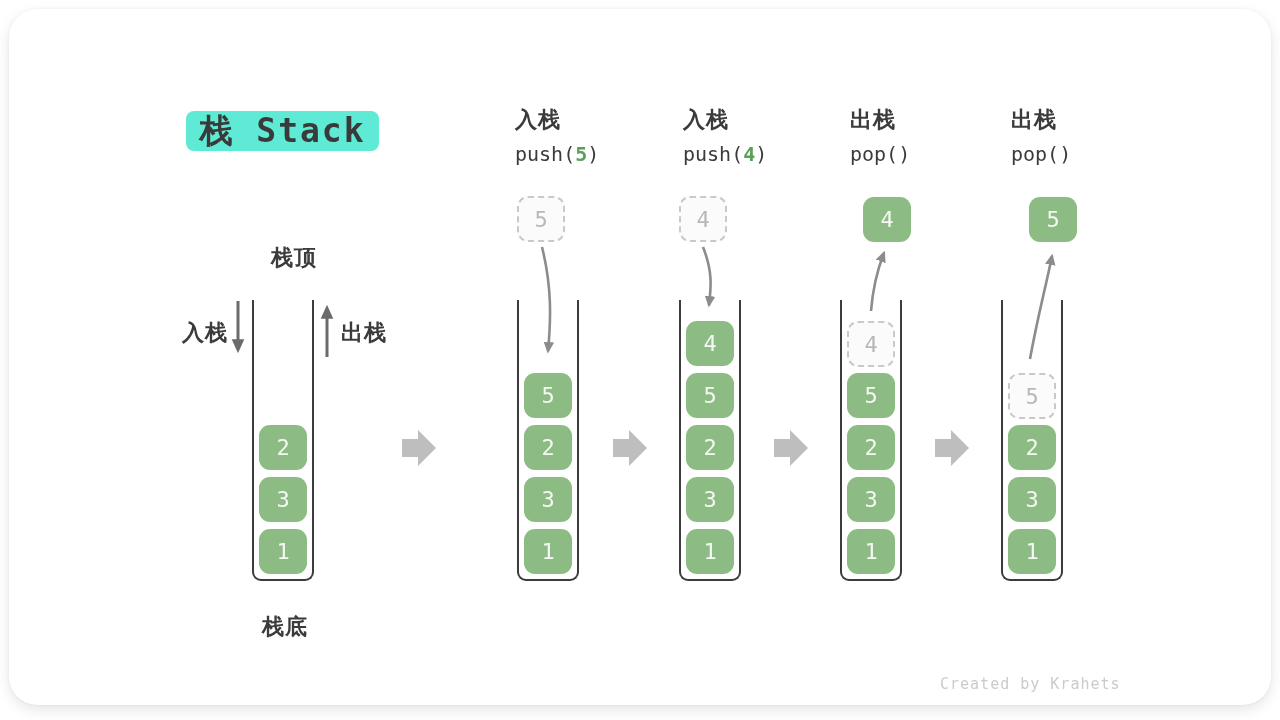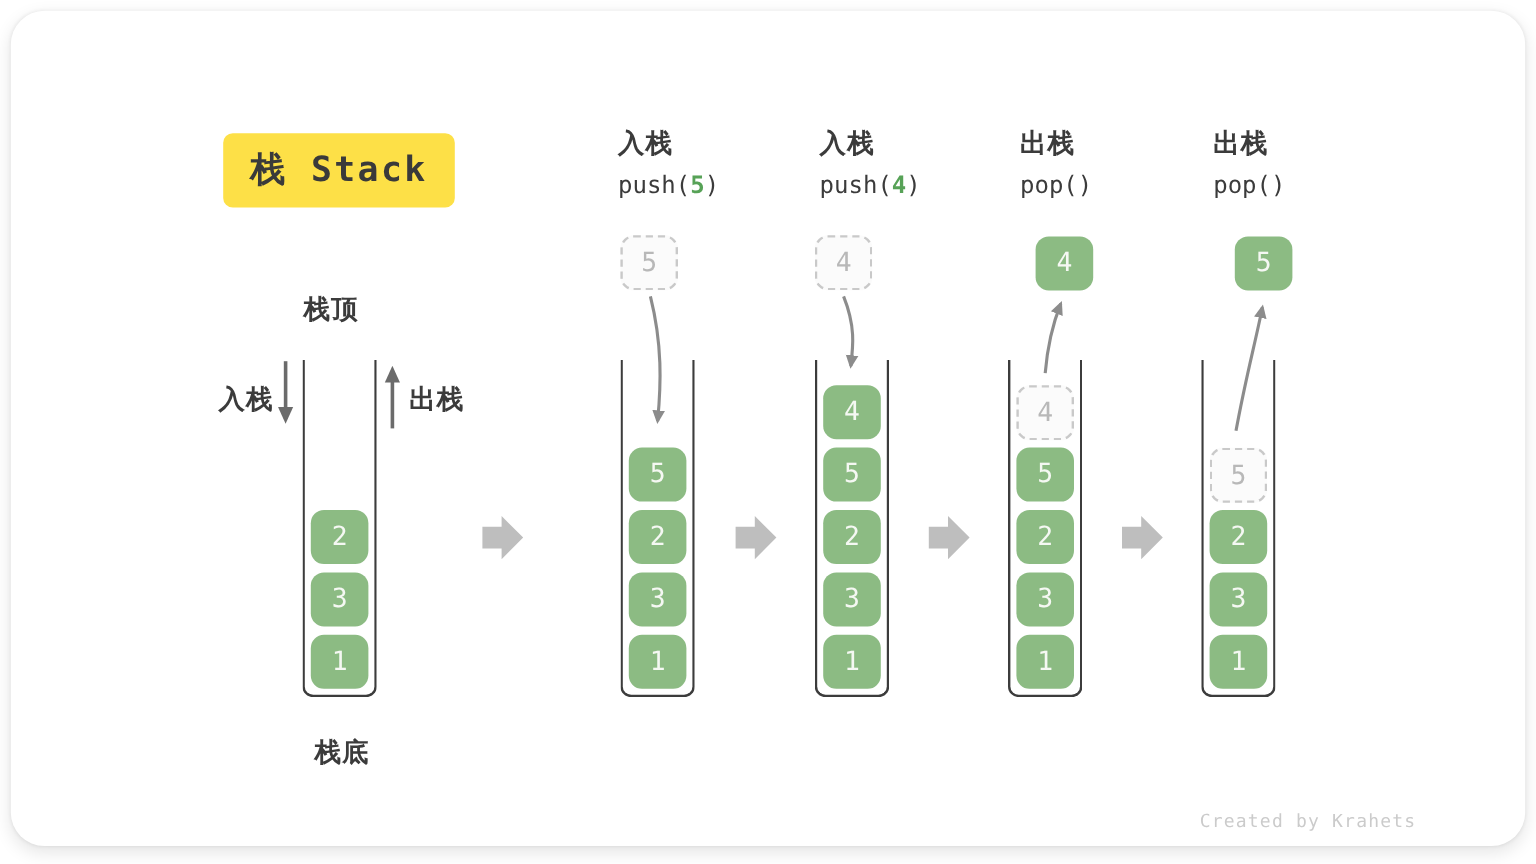--- a/index.html
+++ b/index.html
@@ -2,44 +2,44 @@
 <html><head>
 <meta charset="utf-8">
 <style>
   html,body{margin:0;padding:0;background:#fff;}
   .stage{position:relative;width:1280px;height:720px;background:#fff;overflow:hidden;
          font-family:"Liberation Sans",sans-serif;}
   .card{position:absolute;left:9px;top:9px;right:9px;bottom:15px;background:#ffffff;
         border-radius:28px;box-shadow:0 5px 14px rgba(0,0,0,.10),0 0 3px rgba(0,0,0,.06);}
   .overlay{position:absolute;left:0;top:0;pointer-events:none;}
 
-  .title-badge{position:absolute;left:186px;top:111px;width:193px;height:62px;background:#fde047;
+  .title-badge{position:absolute;left:186px;top:111px;width:193px;height:40px;background:#5eead4;
         border-radius:8px;display:flex;align-items:center;justify-content:center;
-        font-family:"DejaVu Sans Mono","Liberation Mono",monospace;font-size:29px;color:#3a3a3a;
+        font-family:"DejaVu Sans Mono","Liberation Mono",monospace;font-size:33px;color:#3a3a3a;
         letter-spacing:2px;font-weight:600;}
 
   .op-header{position:absolute;top:105px;width:180px;color:#3b3b3b;}
   .op-header .cn{font-size:22px;font-weight:700;letter-spacing:1px;}
   .op-header .code{margin-top:7px;font-family:"DejaVu Sans Mono","Liberation Mono",monospace;
         font-size:20px;color:#3b3b3b;}
   .op-header .code .arg{color:#57a257;font-weight:700;}
 
   .side-label{position:absolute;font-size:22px;font-weight:700;color:#3b3b3b;letter-spacing:1px;}
 
   .stack-container{position:absolute;top:300px;width:62px;height:281px;box-sizing:border-box;
         border:2px solid #3c3c3c;border-top:none;border-radius:0 0 9px 9px;background:transparent;}
 
   .box{position:absolute;width:48px;height:45px;border-radius:11px;display:flex;align-items:center;
         justify-content:center;font-family:"DejaVu Sans Mono","Liberation Mono",monospace;
         font-size:22px;}
   .box.solid{background:#8cbb83;color:#f5f8f3;}
   .box.ghost{box-sizing:border-box;width:48px;height:46px;border:2px dashed #c9c9c9;
         background:#fbfbfb;color:#b8b8b8;}
 
-  .watermark{position:absolute;right:40px;top:675px;width:300px;text-align:center;
+  .watermark{position:absolute;right:40px;top:675px;width:300px;text-align:left;
         font-family:"DejaVu Sans Mono","Liberation Mono",monospace;font-size:15px;
         color:#cbcbcb;letter-spacing:1px;}
 </style>
 </head>
 <body>
 
 <div class="stage">
   <div class="card"></div>
 
   <svg class="overlay" width="1280" height="720" viewBox="0 0 1280 720">
@@ -79,21 +79,21 @@
   </div>
   <div class="op-header" style="left:850px;">
     <div class="cn">出栈</div>
     <div class="code"><span>pop()</span><span class="arg"></span><span></span></div>
   </div>
   <div class="op-header" style="left:1011px;">
     <div class="cn">出栈</div>
     <div class="code"><span>pop()</span><span class="arg"></span><span></span></div>
   </div>
 
-  <div class="side-label" style="left:253px;top:243px;width:64px;text-align:left;">栈顶</div>
+  <div class="side-label" style="left:253px;top:243px;width:64px;text-align:right;">栈顶</div>
   <div class="side-label" style="left:253px;top:612px;width:64px;text-align:center;">栈底</div>
   <div class="side-label" style="left:174px;top:318px;width:54px;text-align:right;">入栈</div>
   <div class="side-label" style="left:341px;top:318px;width:54px;text-align:left;">出栈</div>
 
   <div class="stack-container" style="left:252px;"></div>
   <div class="box solid" style="left:259px;top:425px;">2</div>
   <div class="box solid" style="left:259px;top:477px;">3</div>
   <div class="box solid" style="left:259px;top:529px;">1</div>
 
   <div class="box ghost" style="left:517px;top:196px;">5</div>

